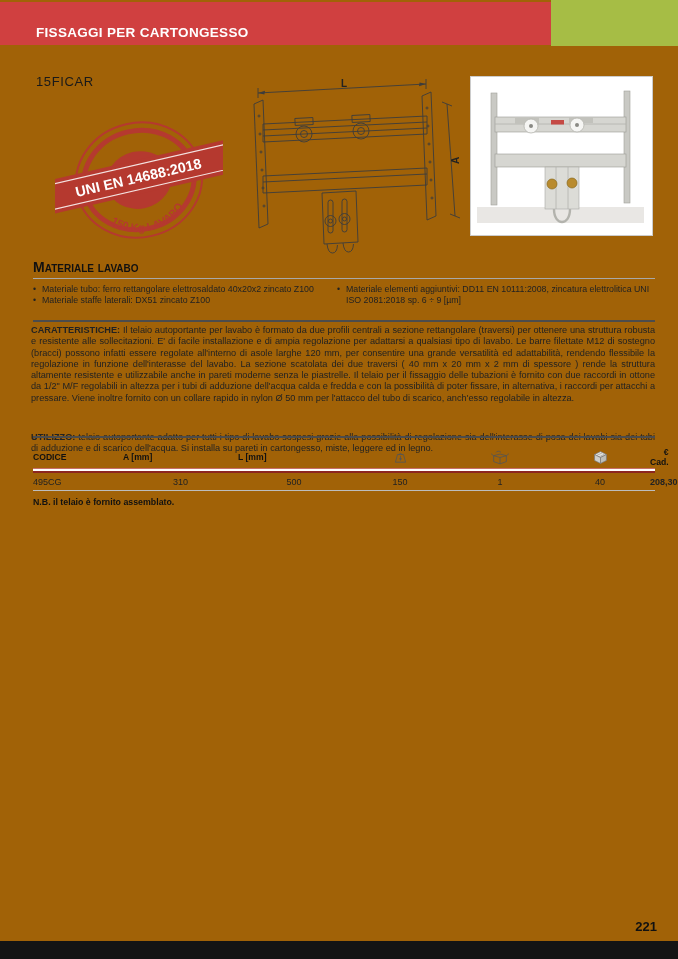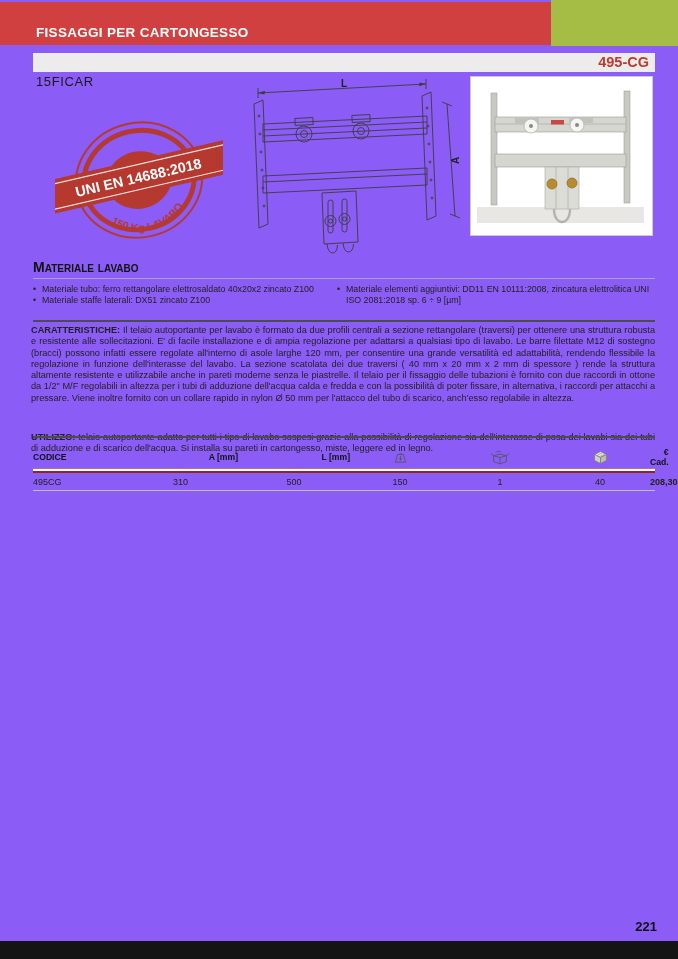--- a/index.html
+++ b/index.html
@@ -1,16 +1,16 @@
 <!DOCTYPE html>
 <html><head>
 <meta charset="utf-8">
 <style>
   html,body{margin:0;padding:0;background:#ffffff;}
-  #page{position:relative;width:678px;height:959px;background:#8b5cf6;overflow:hidden;
+  #page{position:relative;width:678px;height:959px;background:#a16207;overflow:hidden;
         font-family:"Liberation Sans",sans-serif;color:#1c1c1c;}
   svg text{font-family:"Liberation Sans",sans-serif;}
 
   .band-red{position:absolute;left:0;top:2px;width:551px;height:43px;background:#d04040;}
   .band-title{position:absolute;left:36px;bottom:5px;color:#ffffff;font-size:13.5px;
               font-weight:bold;letter-spacing:.3px;}
   .band-green{position:absolute;left:551px;top:0;width:127px;height:46px;background:#a6bd45;}
 
   .code-bar{position:absolute;left:33px;top:53px;width:622px;height:19px;background:#ececec;}
   .code-text{position:absolute;right:6px;top:1px;color:#c0392f;font-weight:bold;font-size:14.5px;}
@@ -37,21 +37,21 @@
   .div1{top:320px;} .div2{top:436px;}
 
   .body-par{position:absolute;left:31px;width:624px;margin:0;font-size:9.2px;
             line-height:11.3px;text-align:justify;color:#222;}
   .par-car{top:325px;} .par-uti{top:432px;}
 
   .spec-table{position:absolute;left:33px;top:446px;width:622px;}
   .t-grid{display:grid;grid-template-columns:90px 115px 112px 100px 100px 100px 1fr;
           align-items:center;}
   .t-head{height:22px;}
-  .th{font-weight:bold;font-size:8.6px;text-align:right;color:#111;}
+  .th{font-weight:bold;font-size:8.6px;text-align:left;color:#111;}
   .th.first{text-align:left;} .th.last{text-align:right;}
   .th-icon{display:flex;justify-content:center;align-items:flex-end;height:18px;}
   .red-rule{height:2px;border-top:1px solid #c76f68;border-bottom:2px solid #8c2620;background:#fff;}
   .t-row{height:17px;}
   .td{font-size:9px;text-align:center;color:#222;}
   .td.first{text-align:left;} .td.last{text-align:right;font-weight:bold;}
   .gray-rule{height:1px;background:#bdbdbd;}
   .t-note{margin-top:6px;font-weight:bold;font-size:8.8px;color:#111;}
 
   .footer-note{position:absolute;left:33px;top:926px;font-size:7.8px;color:#222;}
@@ -62,23 +62,20 @@
 </head>
 <body>
 
 <div id="page">
 
   <div class="band-red">
     <div class="band-title">FISSAGGI PER CARTONGESSO</div>
   </div>
   <div class="band-green"></div>
 
-  <div class="code-bar">
-    <div class="code-text">495-CG</div>
-  </div>
 
   <div class="sku">15FICAR</div>
 
   <div class="stamp">
     <svg width="168" height="142" viewBox="0 0 170 142">
       <g transform="rotate(-13 85 70)">
         <ellipse cx="85" cy="70" rx="64" ry="58" fill="none" stroke="#b5392f" stroke-width="2"></ellipse>
         <ellipse cx="85" cy="70" rx="56" ry="50" fill="none" stroke="#b5392f" stroke-width="5"></ellipse>
         <ellipse cx="85" cy="70" rx="33" ry="29" fill="#b5392f" stroke="none"></ellipse>
         <rect x="-14" y="50" width="198" height="34" fill="#b5392f"></rect>
@@ -246,18 +243,19 @@
     <div class="t-grid t-row">
       <div class="td first">495CG</div>
       <div class="td">310</div>
       <div class="td">500</div>
       <div class="td">150</div>
       <div class="td">1</div>
       <div class="td">40</div>
       <div class="td last">208,30</div>
     </div>
     <div class="gray-rule"></div>
+    <div class="t-note">N.B. il telaio è fornito assemblato.</div>
   </div>
 
   <div class="page-num">221</div>
   <div class="bottom-bar"></div>
 
 </div>
 
 </body></html>

